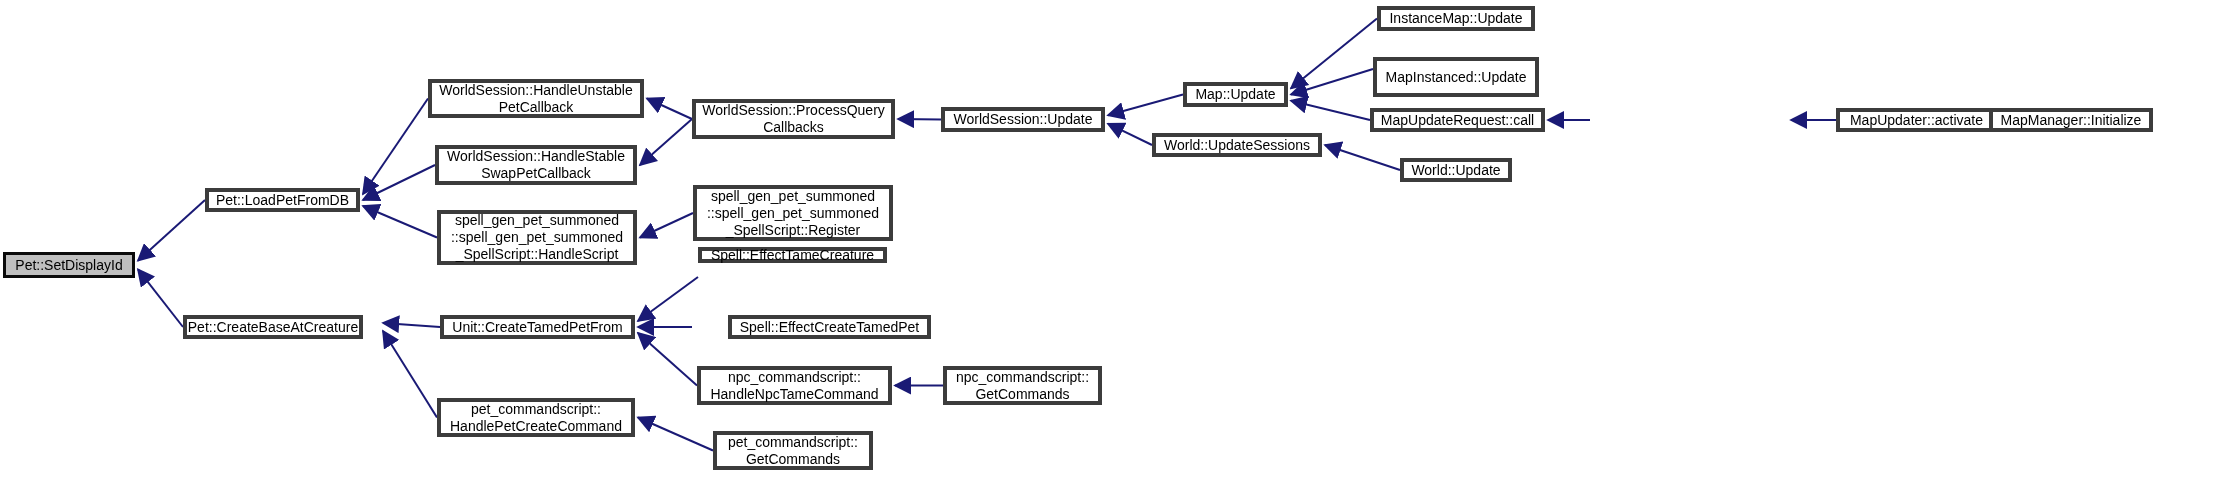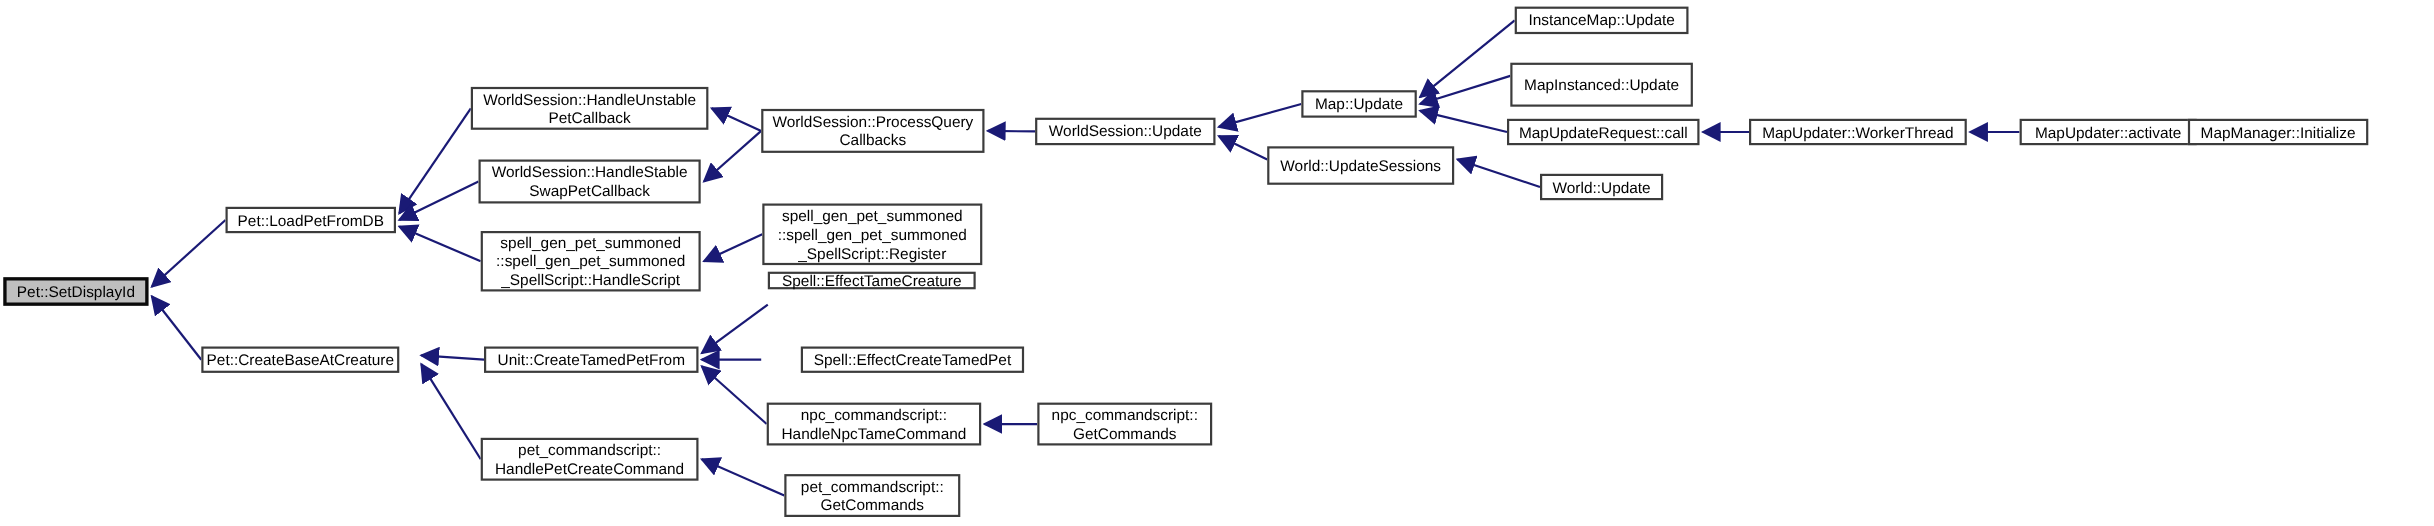--- a/index.html
+++ b/index.html
@@ -20,21 +20,21 @@
     height: 100%;
   }
   .edge {
     fill: none;
     stroke-width: 2;
   }
   .node {
     position: absolute;
     box-sizing: border-box;
     background: #ffffff;
-    border: 2px solid #000000;
+    border: 4px solid #000000;
     display: flex;
     align-items: center;
     justify-content: center;
     text-align: center;
     font-size: 14px;
     line-height: 17px;
     color: #000000;
     white-space: pre-line;
     cursor: pointer;
   }
@@ -100,21 +100,20 @@
     <div class="node" style="left: 697px; top: 366px; width: 195px; height: 39px; border-color: rgb(60, 60, 60); background: rgb(255, 255, 255);"><span>npc_commandscript::
 HandleNpcTameCommand</span></div>
     <div class="node" style="left: 437px; top: 398px; width: 198px; height: 39px; border-color: rgb(60, 60, 60); background: rgb(255, 255, 255);"><span>pet_commandscript::
 HandlePetCreateCommand</span></div>
     <div class="node" style="left: 713px; top: 431px; width: 160px; height: 39px; border-color: rgb(60, 60, 60); background: rgb(255, 255, 255);"><span>pet_commandscript::
 GetCommands</span></div>
     <div class="node" style="left: 943px; top: 366px; width: 159px; height: 39px; border-color: rgb(60, 60, 60); background: rgb(255, 255, 255);"><span>npc_commandscript::
 GetCommands</span></div>
     <div class="node" style="left: 941px; top: 107px; width: 164px; height: 25px; border-color: rgb(60, 60, 60); background: rgb(255, 255, 255);"><span>WorldSession::Update</span></div>
     <div class="node" style="left: 1183px; top: 82px; width: 105px; height: 25px; border-color: rgb(60, 60, 60); background: rgb(255, 255, 255);"><span>Map::Update</span></div>
-    <div class="node" style="left: 1152px; top: 133px; width: 170px; height: 35px; border-color: rgb(60, 60, 60); background: rgb(255, 255, 255);"><span>World::UpdateSessions</span></div>
+    <div class="node" style="left: 1152px; top: 133px; width: 170px; height: 24px; border-color: rgb(60, 60, 60); background: rgb(255, 255, 255);"><span>World::UpdateSessions</span></div>
     <div class="node" style="left: 1377px; top: 6px; width: 158px; height: 25px; border-color: rgb(60, 60, 60); background: rgb(255, 255, 255);"><span>InstanceMap::Update</span></div>
     <div class="node" style="left: 1373px; top: 57px; width: 166px; height: 40px; border-color: rgb(60, 60, 60); background: rgb(255, 255, 255);"><span>MapInstanced::Update</span></div>
     <div class="node" style="left: 1370px; top: 108px; width: 175px; height: 24px; border-color: rgb(60, 60, 60); background: rgb(255, 255, 255);"><span>MapUpdateRequest::call</span></div>
-    <div class="node" style="left: 1590px; top: 108px; width: 198px; height: 24px; border-color: rgb(60, 60, 60); background: rgb(255, 255, 255);"><span>MapUpdater::WorkerThread</span></div>
     <div class="node" style="left: 1836px; top: 108px; width: 161px; height: 24px; border-color: rgb(60, 60, 60); background: rgb(255, 255, 255);"><span>MapUpdater::activate</span></div>
     <div class="node" style="left: 1989px; top: 108px; width: 164px; height: 24px; border-color: rgb(60, 60, 60); background: rgb(255, 255, 255);"><span>MapManager::Initialize</span></div>
     <div class="node" style="left: 1400px; top: 158px; width: 112px; height: 24px; border-color: rgb(60, 60, 60); background: rgb(255, 255, 255);"><span>World::Update</span></div>
   </div>
 
 </body></html>

